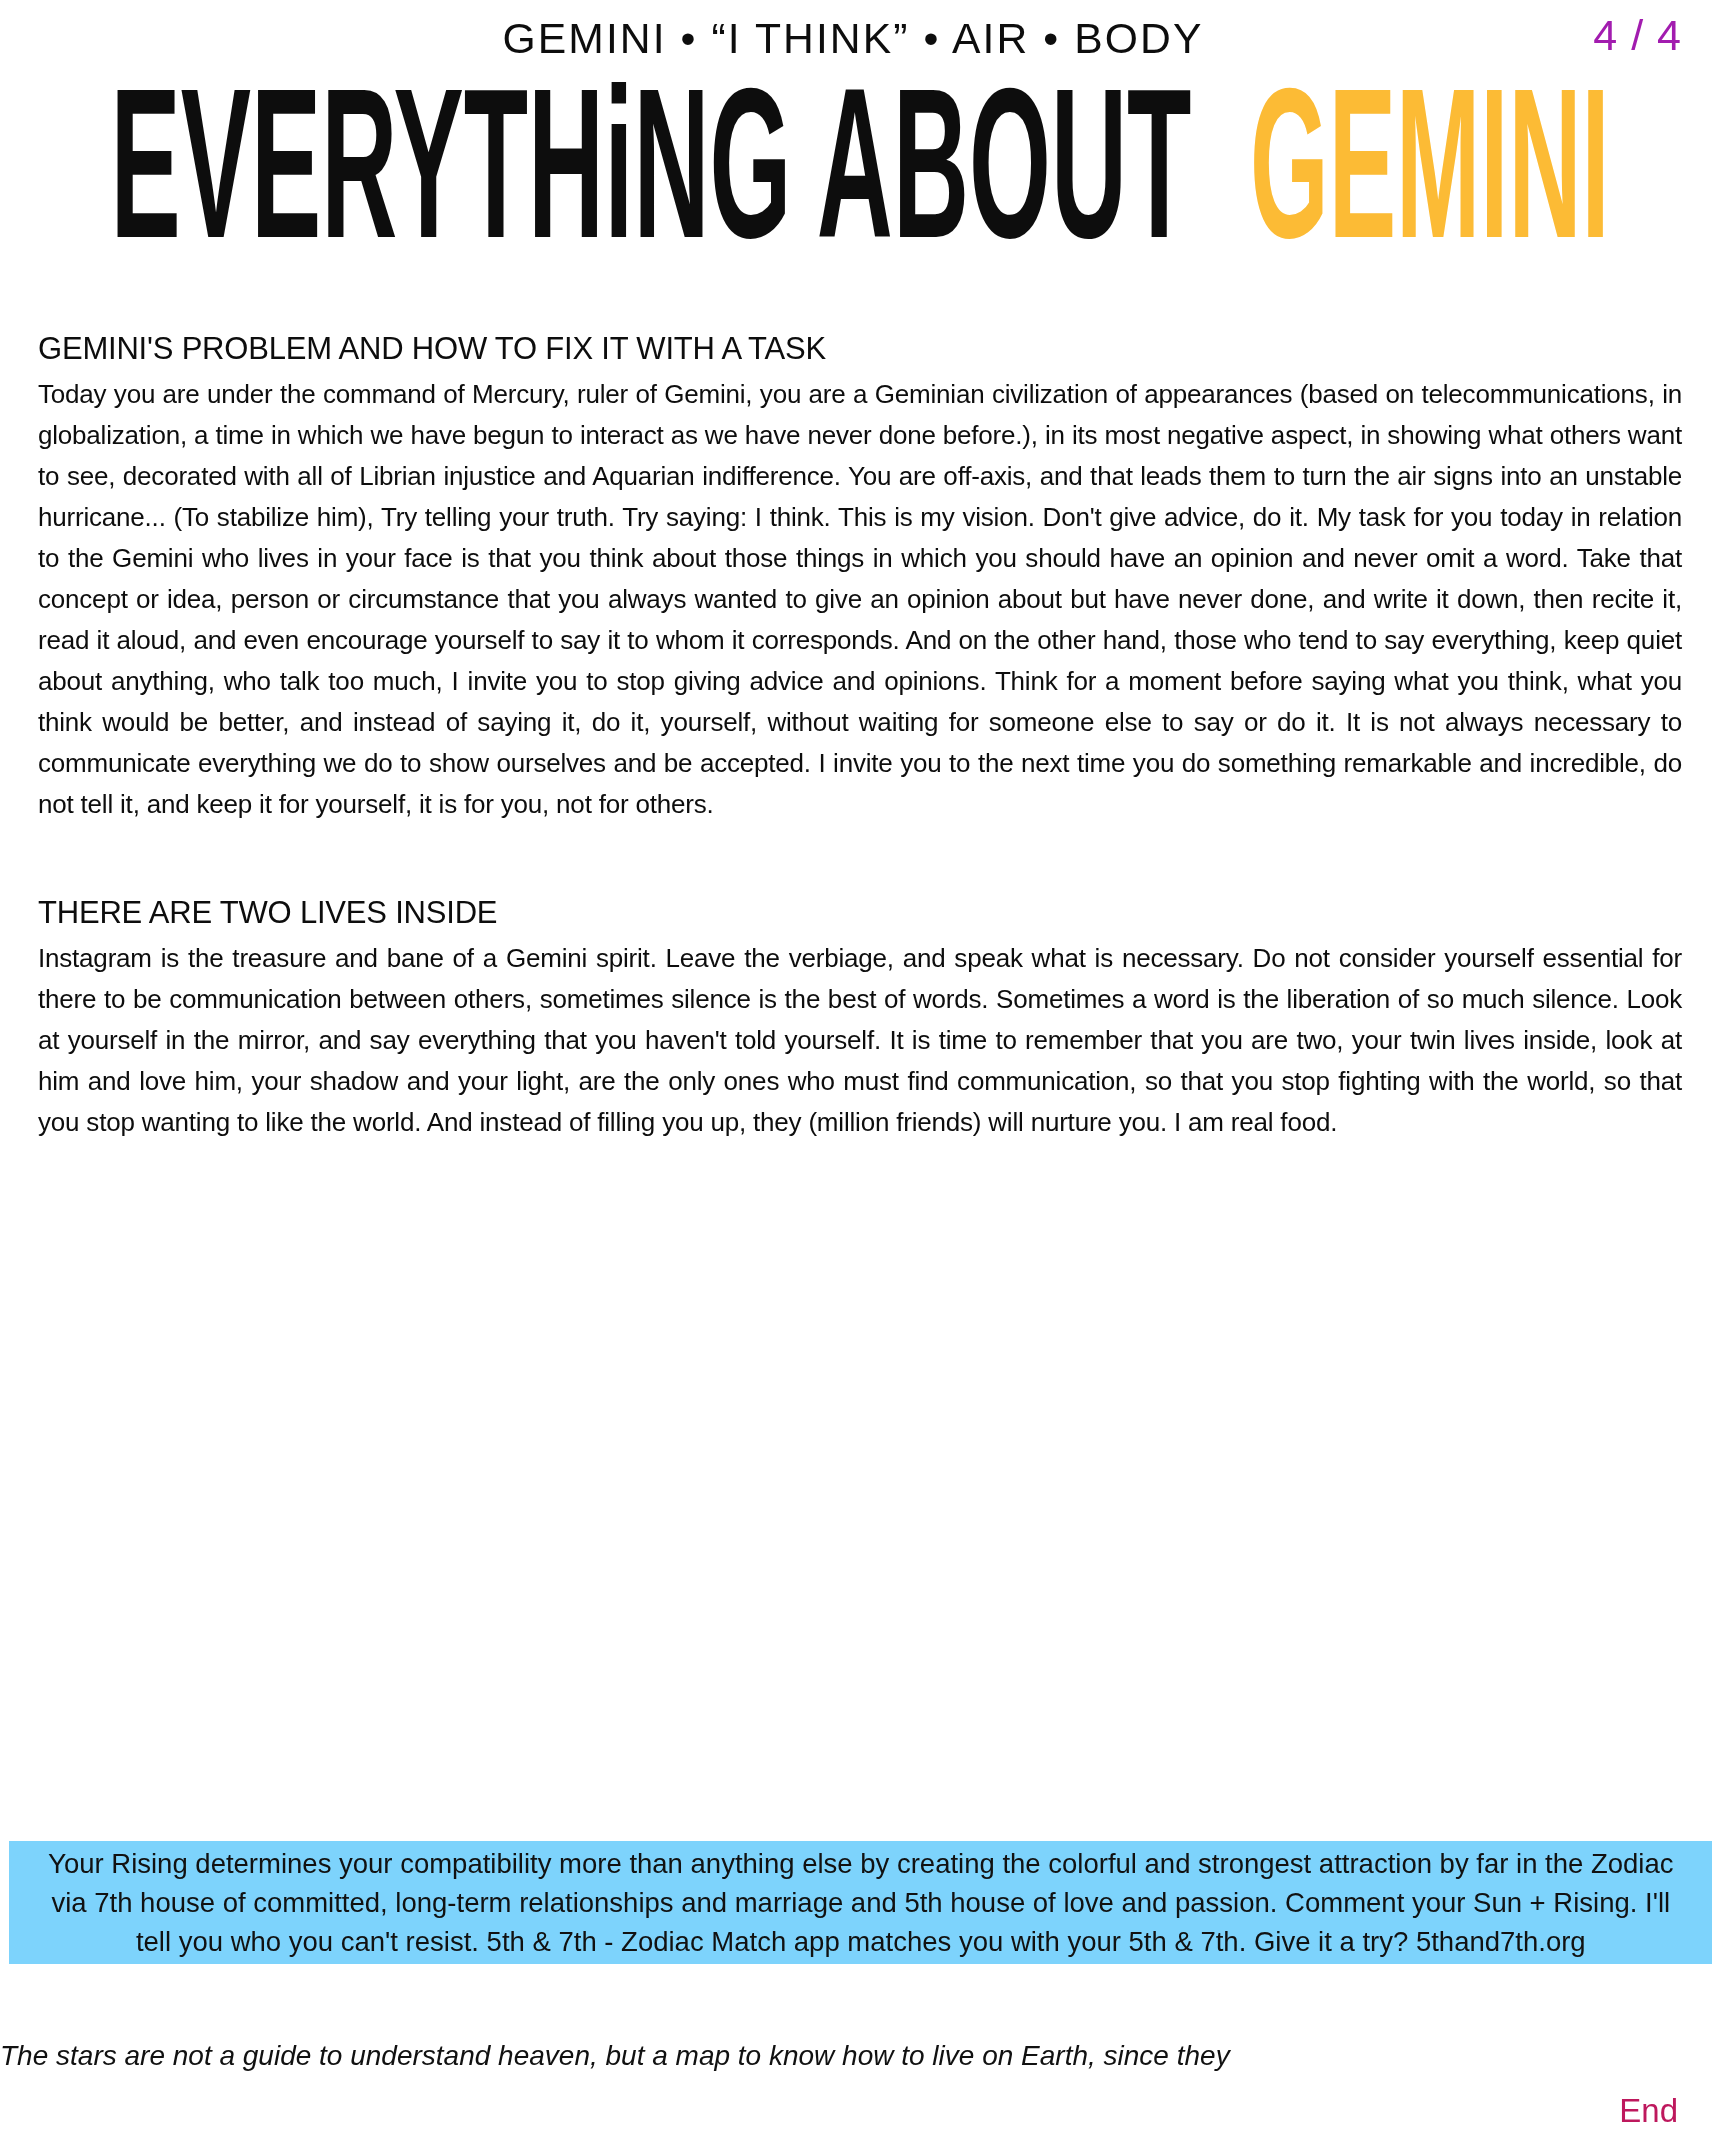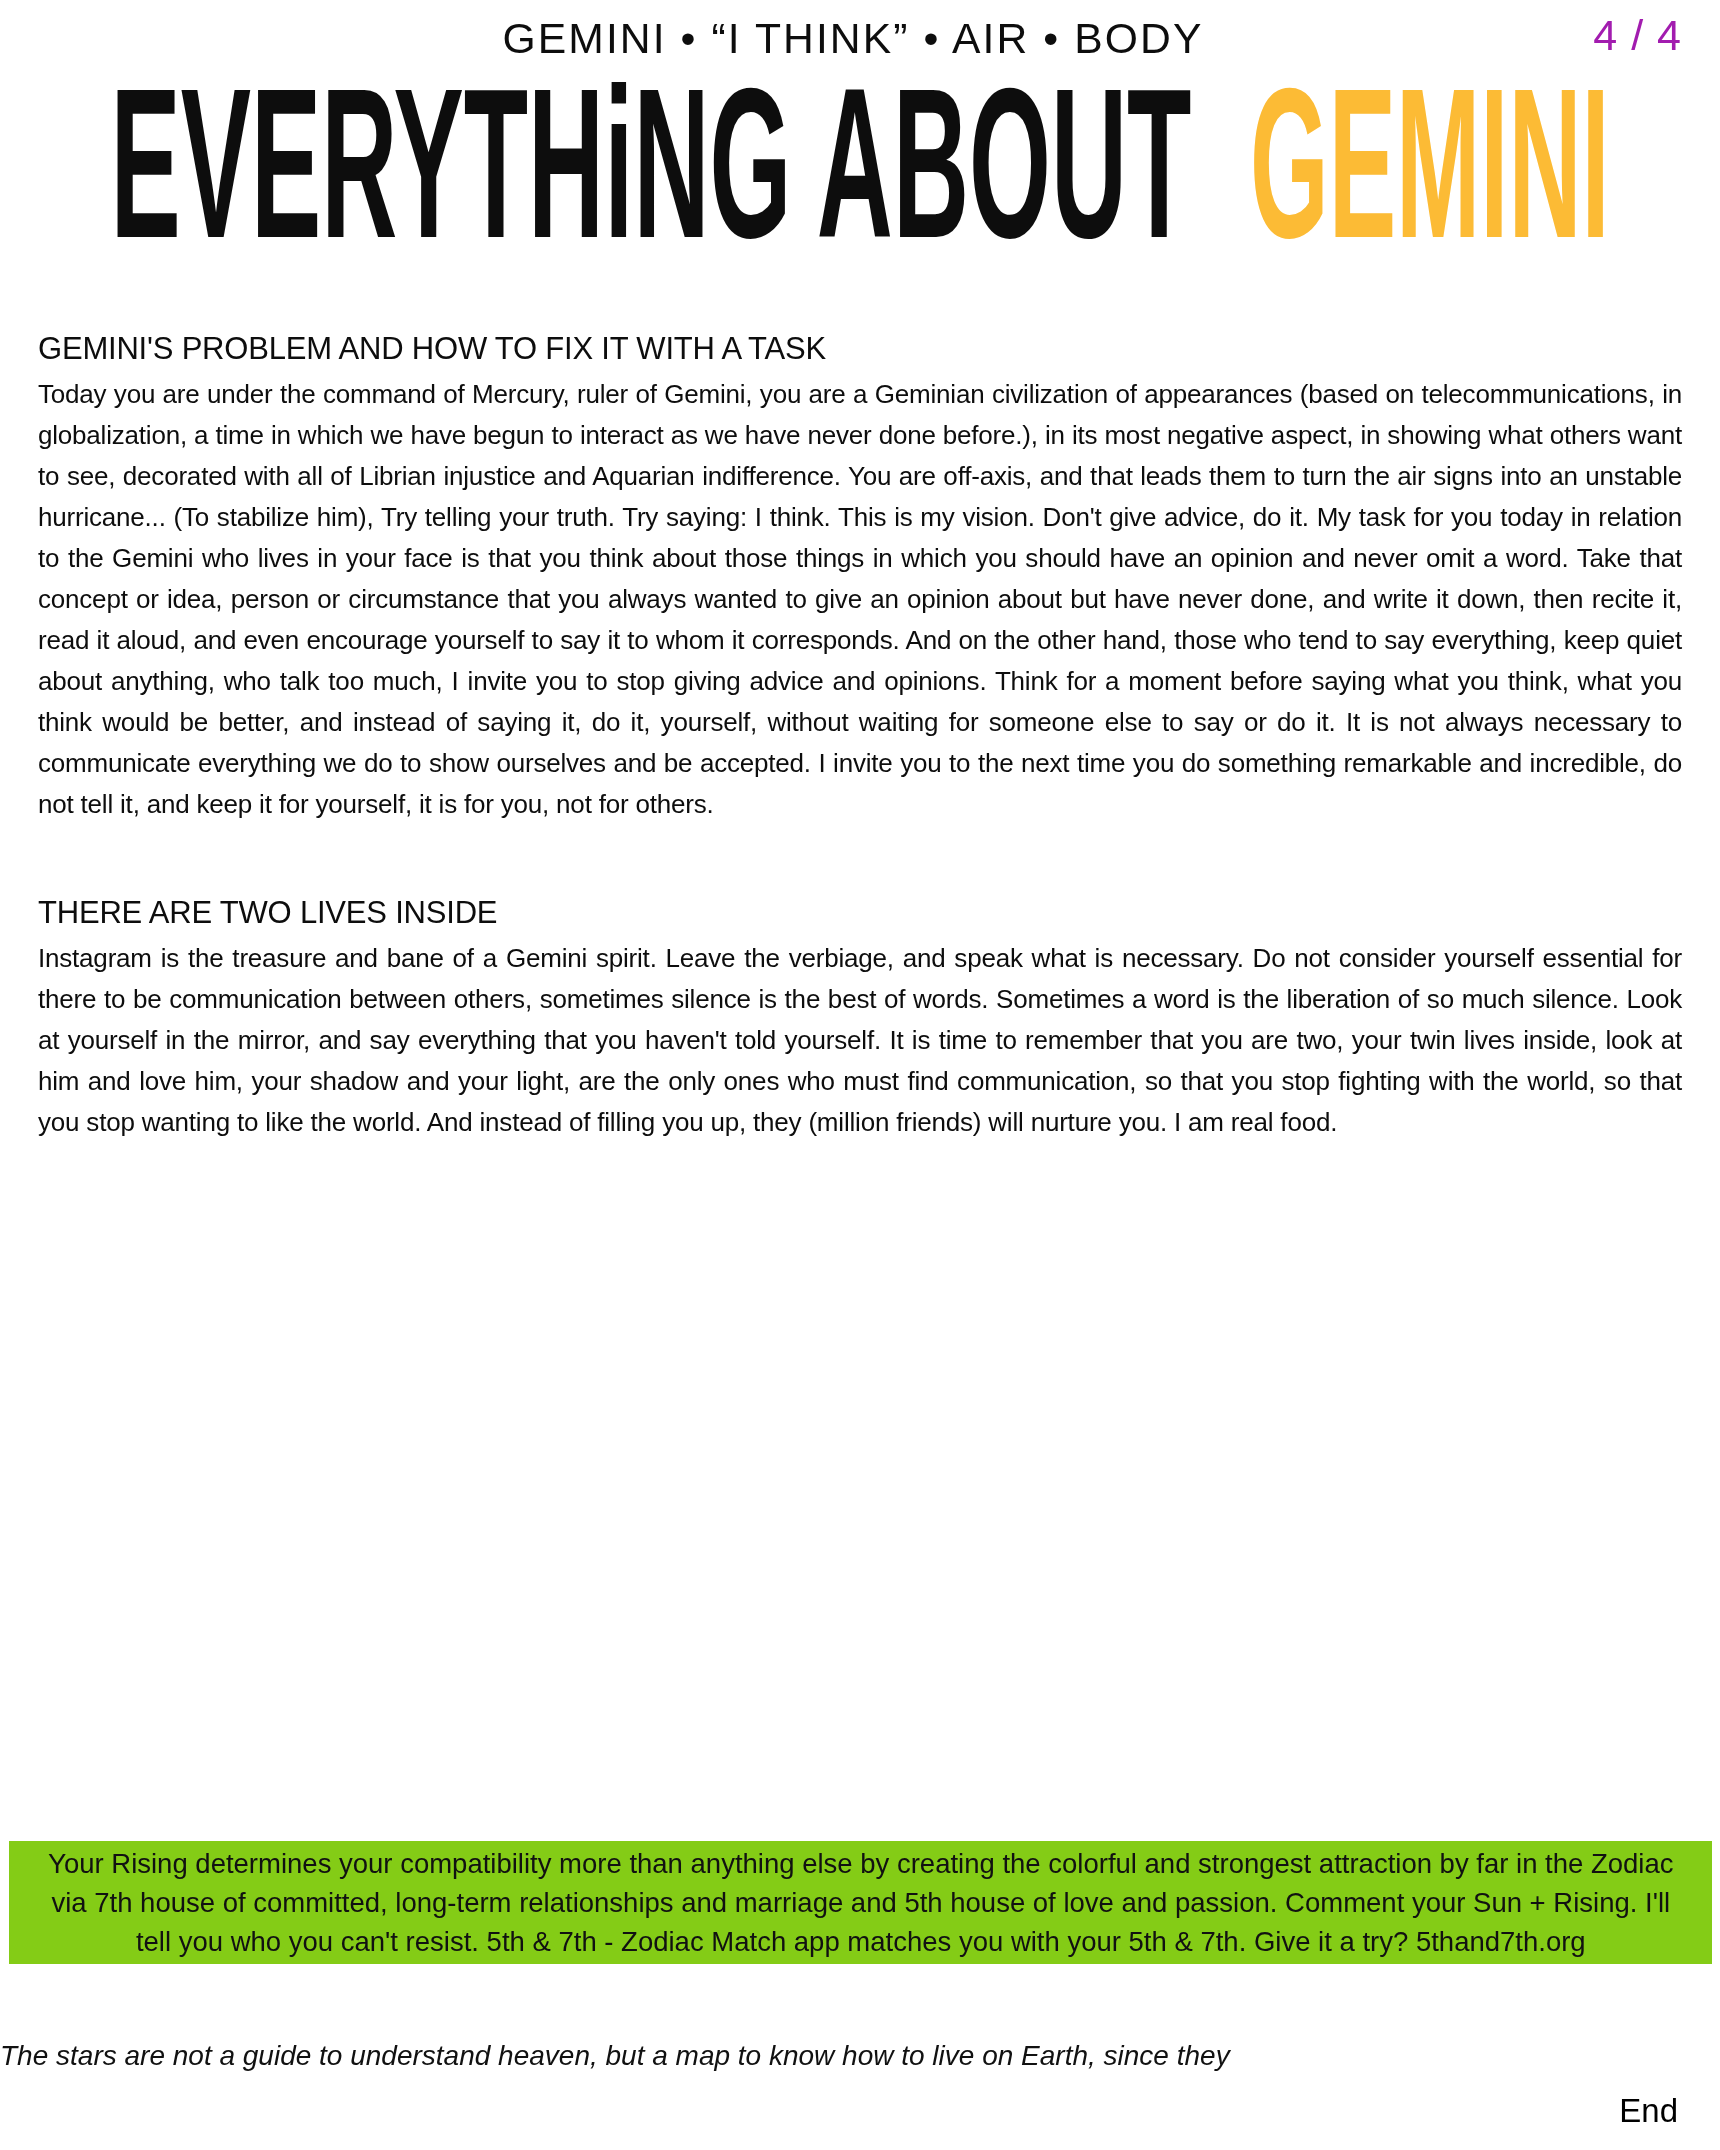--- a/index.html
+++ b/index.html
@@ -101,21 +101,21 @@
     line-height: 42px;
     color: #111111;
   }
   .end-label {
     position: absolute;
     right: 42px;
     top: 2094px;
     font-size: 33px;
     line-height: 33px;
     font-style: normal;
-    color: #000000;
+    color: #be185d;
   }
 </style>
 </head>
 <body>
 
 <div class="page">
 
   <svg class="kicker-svg" width="701" height="51" viewBox="0 0 1376 100" preserveAspectRatio="none">
     <text x="0" y="82" font-family="Liberation Sans, sans-serif" font-size="82" letter-spacing="4" textLength="1376" lengthAdjust="spacingAndGlyphs" fill="#0d0d0d">GEMINI • “I THINK” • AIR • BODY</text>
   </svg>
@@ -130,21 +130,21 @@
   </svg>
 
   <div class="content">
     <h2 class="section-heading">GEMINI'S PROBLEM AND HOW TO FIX IT WITH A TASK</h2>
     <p class="body-para">Today you are under the command of Mercury, ruler of Gemini, you are a Geminian civilization of appearances (based on telecommunications, in globalization, a time in which we have begun to interact as we have never done before.), in its most negative aspect, in showing what others want to see, decorated with all of Librian injustice and Aquarian indifference. You are off-axis, and that leads them to turn the air signs into an unstable hurricane... (To stabilize him), Try telling your truth. Try saying: I think. This is my vision. Don't give advice, do it. My task for you today in relation to the Gemini who lives in your face is that you think about those things in which you should have an opinion and never omit a word. Take that concept or idea, person or circumstance that you always wanted to give an opinion about but have never done, and write it down, then recite it, read it aloud, and even encourage yourself to say it to whom it corresponds. And on the other hand, those who tend to say everything, keep quiet about anything, who talk too much, I invite you to stop giving advice and opinions. Think for a moment before saying what you think, what you think would be better, and instead of saying it, do it, yourself, without waiting for someone else to say or do it. It is not always necessary to communicate everything we do to show ourselves and be accepted. I invite you to the next time you do something remarkable and incredible, do not tell it, and keep it for yourself, it is for you, not for others.</p>
 
     <h2 class="section-heading second">THERE ARE TWO LIVES INSIDE</h2>
     <p class="body-para">Instagram is the treasure and bane of a Gemini spirit. Leave the verbiage, and speak what is necessary. Do not consider yourself essential for there to be communication between others, sometimes silence is the best of words. Sometimes a word is the liberation of so much silence. Look at yourself in the mirror, and say everything that you haven't told yourself. It is time to remember that you are two, your twin lives inside, look at him and love him, your shadow and your light, are the only ones who must find communication, so that you stop fighting with the world, so that you stop wanting to like the world. And instead of filling you up, they (million friends) will nurture you. I am real food.</p>
   </div>
 
-  <div class="promo-box" style="background: #84cc16;">
+  <div class="promo-box" style="background: #7dd3fc;">
     <div class="promo-text">Your Rising determines your compatibility more than anything else by creating the colorful and strongest attraction by far in the Zodiac via 7th house of committed, long-term relationships and marriage and 5th house of love and passion. Comment your Sun + Rising. I'll tell you who you can't resist. 5th &amp; 7th - Zodiac Match app matches you with your 5th &amp; 7th. Give it a try? 5thand7th.org</div>
   </div>
 
   <div class="footer-quote">
     <div>The stars are not a guide to understand heaven, but a map to know how to live on Earth, since they</div>
   </div>
 
   <div class="end-label">End</div>
 
 </div>

